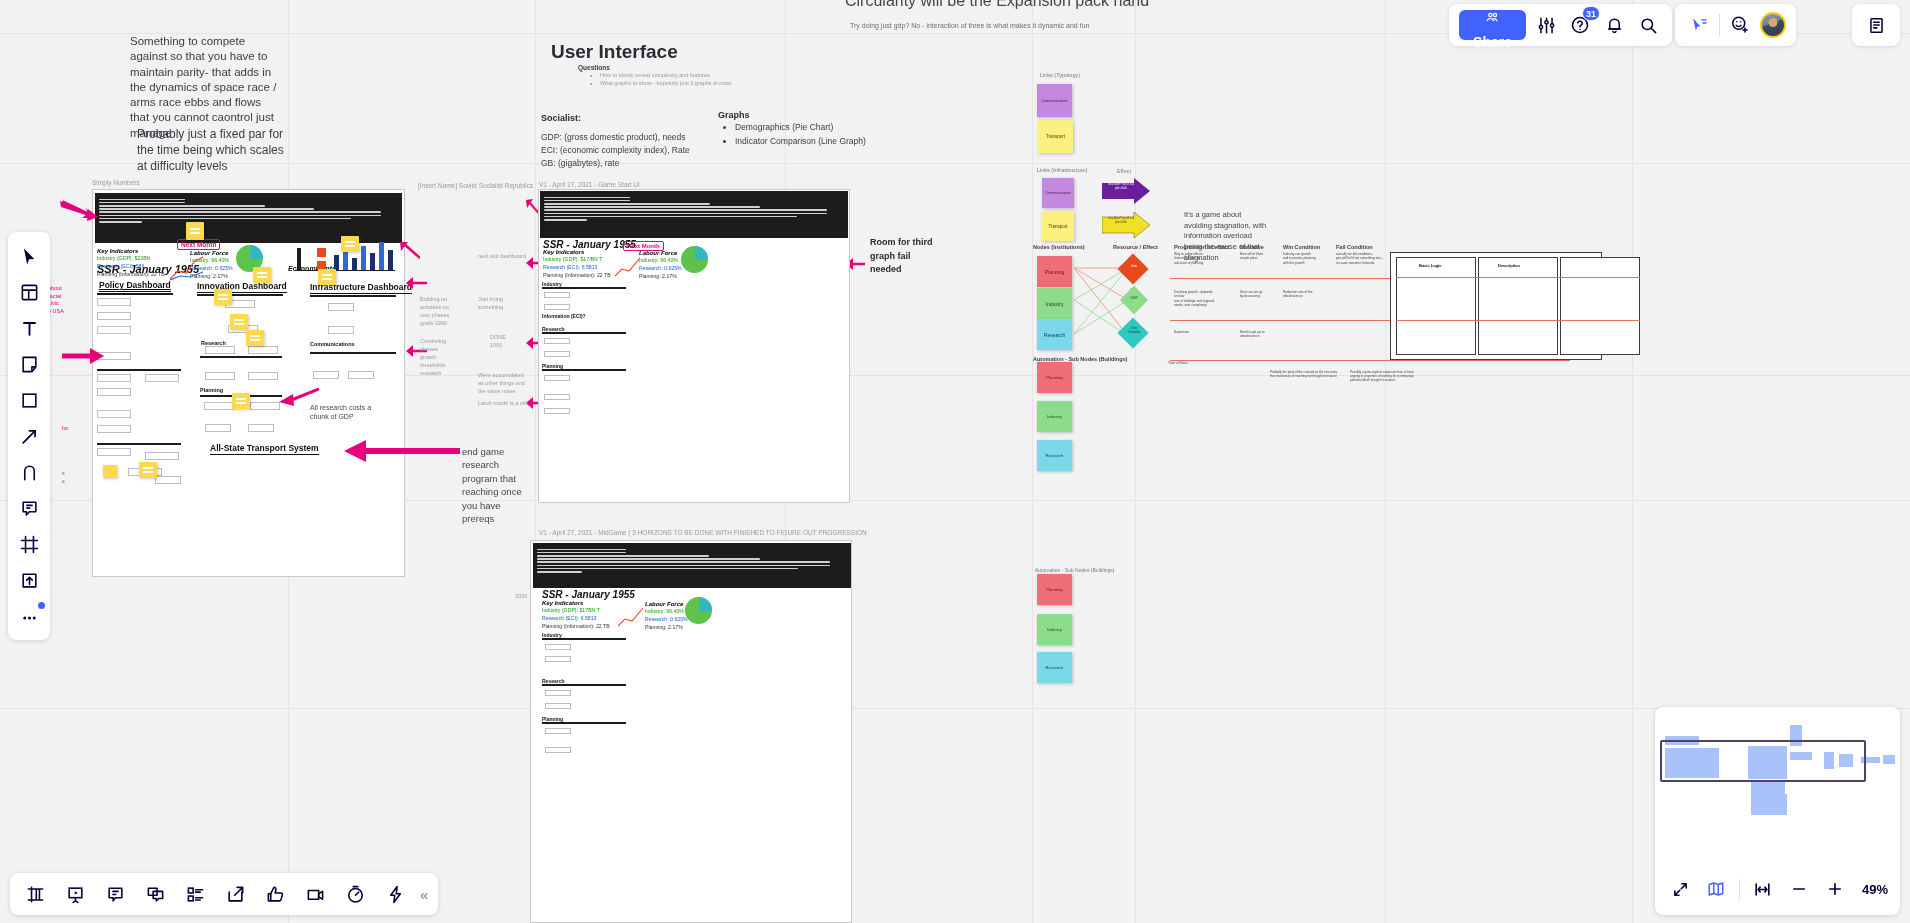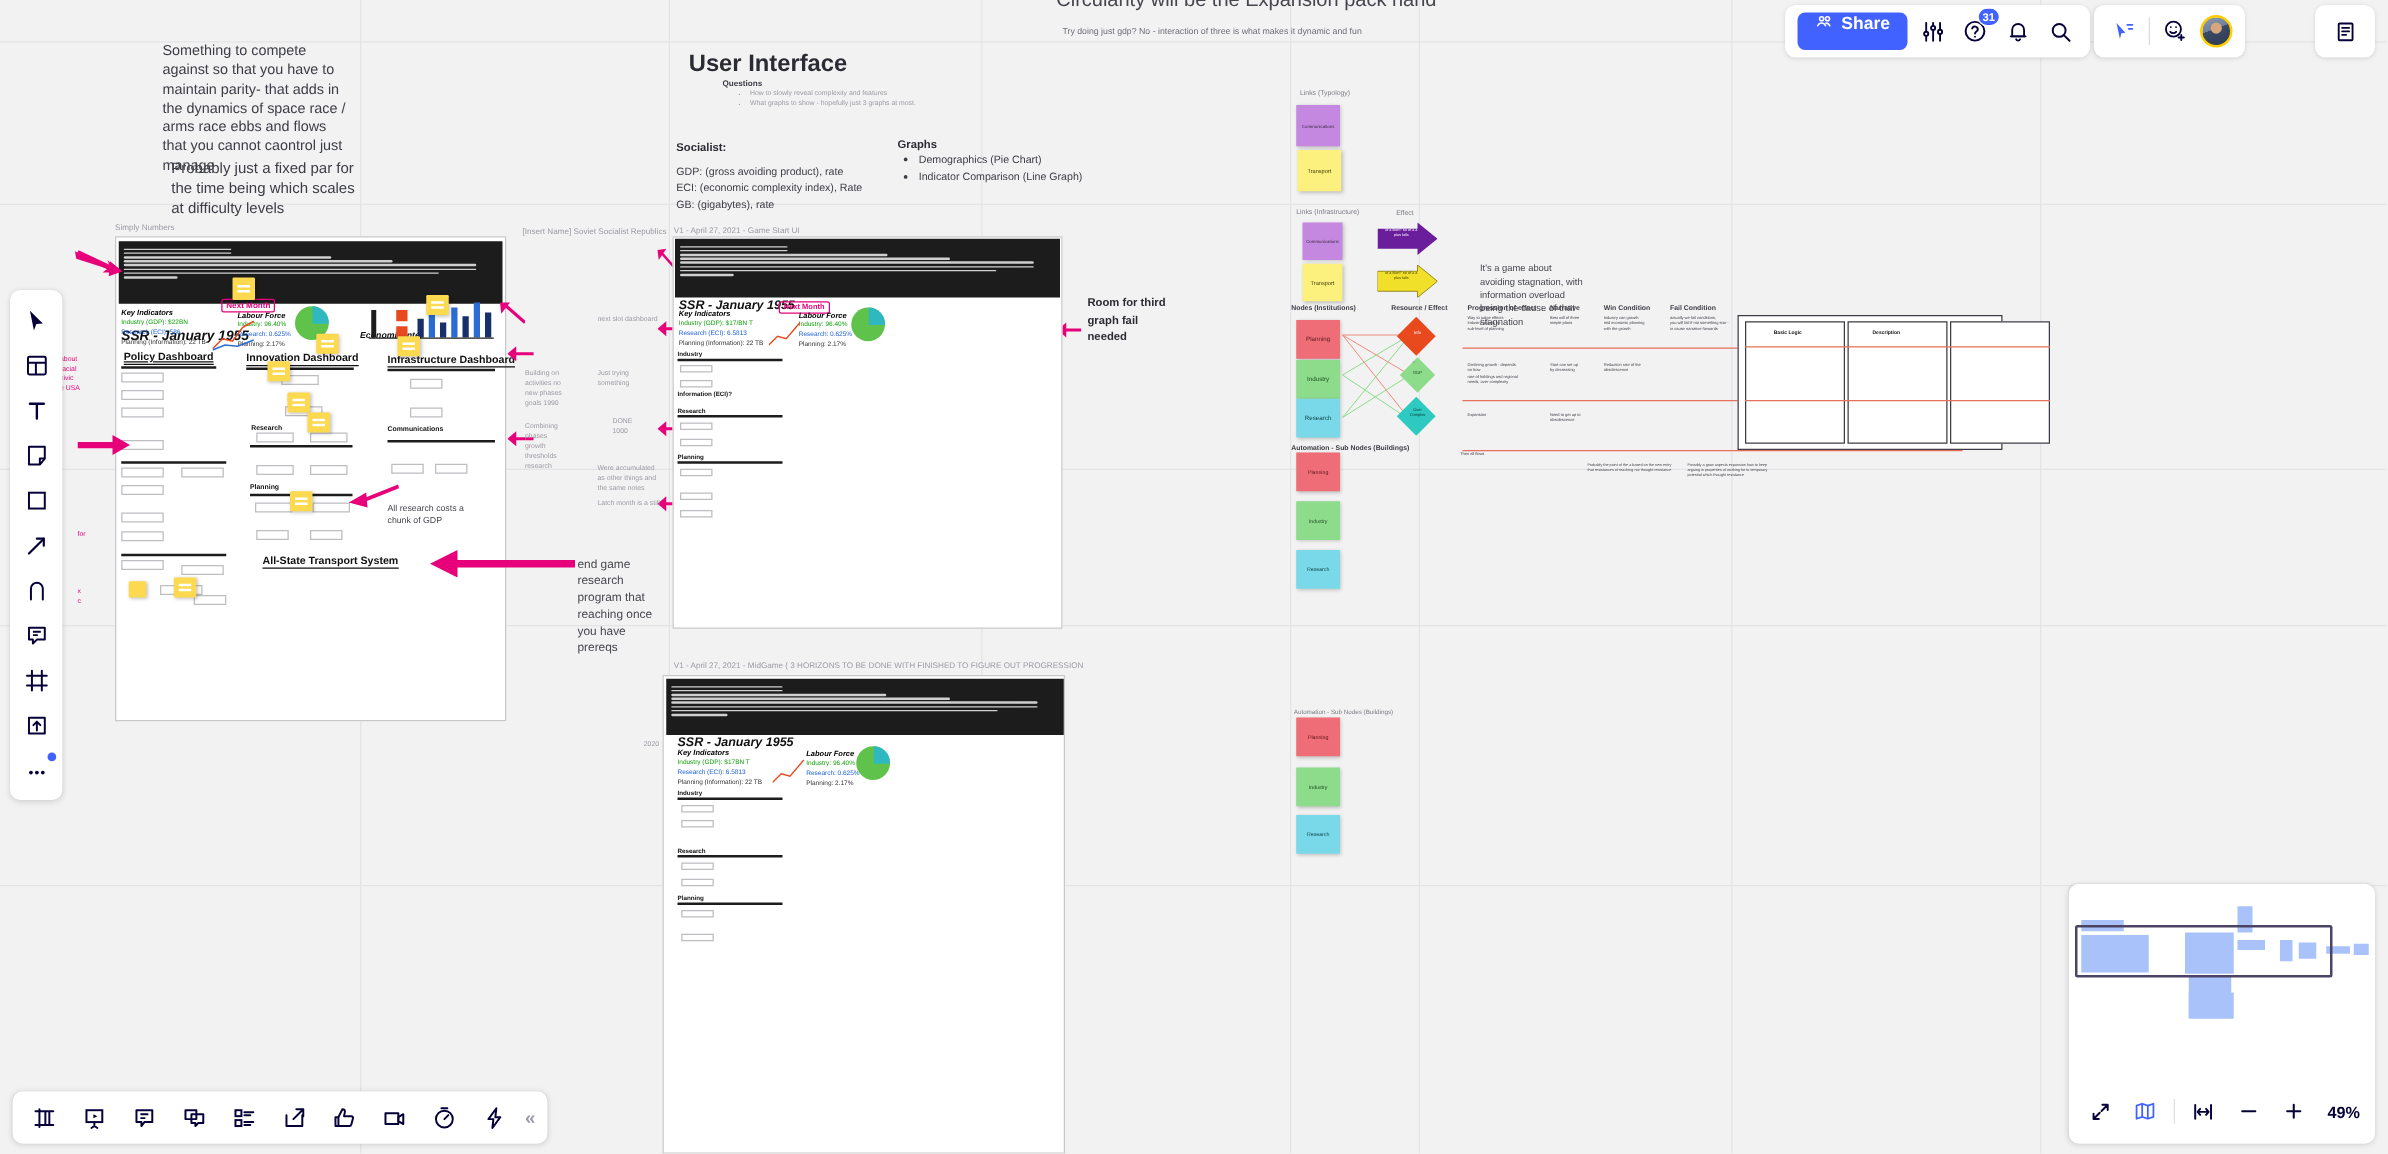--- a/index.html
+++ b/index.html
@@ -34,20 +34,21 @@
            width: 28px; height: 28px; border-radius: 5px; cursor: pointer; color: #050038; }
   .icbtn svg { display: block; }
 
   #topright-bar { right: 114px; top: 4px; height: 42px; padding: 0 10px; gap: 6px; }
   #topright-bar2 { right: 10px; top: 4px; height: 42px; padding: 0 10px; }
   .share-btn {
     background: #4262ff; color: #fff; border: 0; border-radius: 6px;
     height: 30px; padding: 0 14px; font-size: 14px; font-weight: 700;
     display: flex; gap: 6px; cursor: pointer;
     font-family: "Liberation Sans", sans-serif;
+    flex-direction: column;
   }
   .avatar {
     width: 26px; height: 26px; border-radius: 50%;
     border: 2px solid #ffcd00;
     background: linear-gradient(160deg,#8d9cb4 0%,#6e7f9b 42%,#3b4a66 43%,#2d3a52 100%);
     cursor: pointer; position: relative; overflow: hidden;
   }
   .avatar::after{ content:""; position:absolute; left:50%; top:16%; transform:translateX(-50%);
     width:9px; height:9px; border-radius:50%; background:#d8a57c; }
   .badge {
@@ -165,21 +166,21 @@
   <div class="c note-text" style="left:137px; top:127px; width:152px; font-size:12px;">Probably just a fixed par for the time being which scales at difficulty levels</div>
 
   <div class="c hdr-ui" style="left:551px; top:41px;">User Interface</div>
   <div class="c lbl-sm" style="left:578px; top:64px;">Questions</div>
   <ul class="c tiny" style="left:588px; top:72px; width:200px; margin:0; padding-left:12px;">
     <li>How to slowly reveal complexity and features</li>
     <li>What graphs to show - hopefully just 3 graphs at most.</li>
   </ul>
   <div class="c" style="left:541px; top:113px; font-size:9px; font-weight:700; color:#2b2b33;">Socialist:</div>
   <div class="c" style="left:541px; top:131px; width:210px; font-size:8.5px; color:#3c3c46; line-height:1.55;">
-    <div>GDP: (gross avoiding product), rate</div>
+    <div>GDP: (gross domestic product), needs</div>
     <div>ECI: (economic complexity index), Rate</div>
     <div>GB: (gigabytes), rate</div>
   </div>
   <div class="c" style="left:718px; top:110px; font-size:9px; font-weight:700; color:#2b2b33;">Graphs</div>
   <ul class="c" style="left:722px; top:121px; width:200px; margin:0; padding-left:13px; font-size:8.5px; color:#3c3c46; line-height:1.6;">
     <li>Demographics (Pie Chart)</li>
     <li>Indicator Comparison (Line Graph)</li>
   </ul>
 
   <div class="c frame-label" style="left:92px; top:179px;">Simply Numbers</div>

